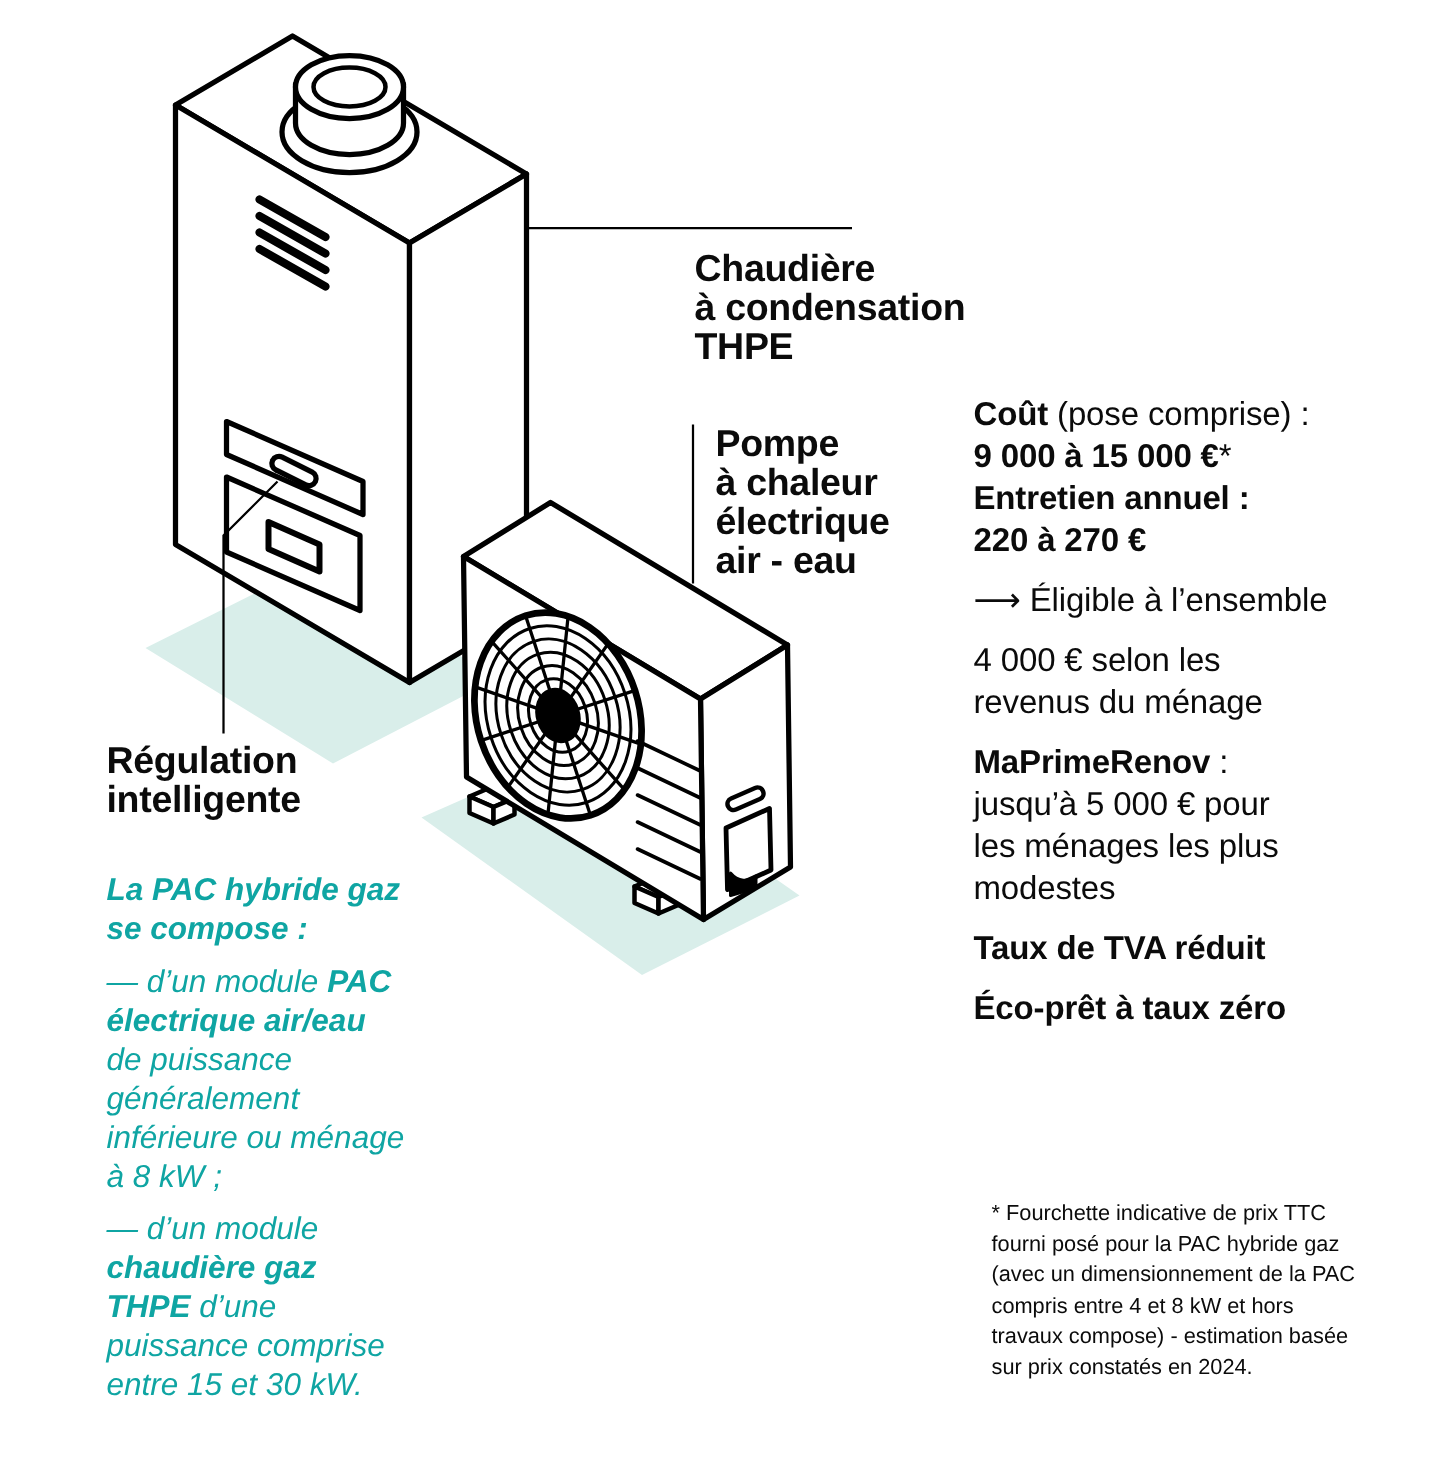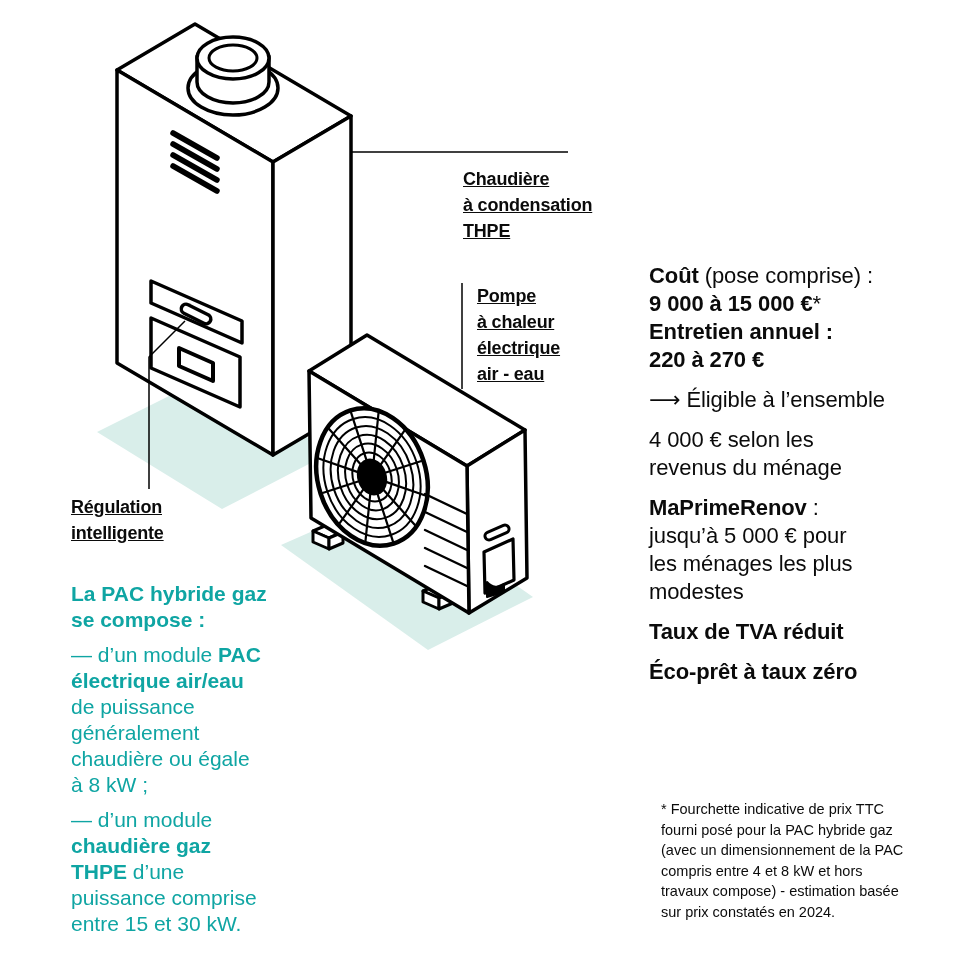--- a/index.html
+++ b/index.html
@@ -2,22 +2,22 @@
 <html style="--ink: #000000; --text: #0b0b0b; --teal: #0fa5a3; --shadow: #d9eeea; --background: #ffffff;"><head>
 <meta charset="utf-8">
 <style>
   :root{
     --ink:#000000; --text:#0b0b0b; --teal:#0fa5a3; --shadow:#d9eeea; --background:#ffffff;
   }
   html,body{margin:0;padding:0;background:#fff;}
   body{font-family:"Liberation Sans", sans-serif; color:var(--text);}
   .stage{position:relative;width:968px;height:971px;background:var(--background);overflow:hidden;}
   svg{position:absolute;left:0;top:0;}
-  .label{position:absolute;font-weight:700;font-size:18px;line-height:26px;color:var(--text);letter-spacing:-0.2px;white-space:nowrap;text-decoration:underline;}
-  .teal-block{position:absolute;left:71px;top:581px;width:240px;font-size:21px;line-height:26px;color:var(--teal);}
+  .label{position:absolute;font-weight:700;font-size:25px;line-height:26px;color:var(--text);letter-spacing:-0.2px;white-space:nowrap;}
+  .teal-block{position:absolute;left:71px;top:581px;width:240px;font-size:21px;line-height:26px;color:var(--teal);font-style:italic;}
   .teal-block .heading{font-weight:700;}
   .teal-block .para{margin-top:9px;}
   .details{position:absolute;left:649px;top:262px;width:302px;font-size:22px;line-height:28px;color:var(--text);letter-spacing:-0.1px;}
   .details .para{margin-top:12px;}
   .details .para:first-child{margin-top:0;}
   .footnote{position:absolute;left:649px;top:799px;width:302px;font-size:14.5px;line-height:20.5px;color:var(--text);margin-left:12px;}
   b{font-weight:700;}
   .ln{white-space:nowrap;}
 </style>
 </head>
@@ -148,21 +148,21 @@
     <div class="heading">
         <div class="ln">La PAC hybride gaz</div>
         <div class="ln">se compose :</div>
       </div>
     <div>
         <div class="para">
           <div class="ln"><span>— d’un module </span><b>PAC</b></div>
           <div class="ln"><b>électrique air/eau</b></div>
           <div class="ln"><span>de puissance</span></div>
           <div class="ln"><span>généralement</span></div>
-          <div class="ln"><span>chaudière ou égale</span></div>
+          <div class="ln"><span>inférieure ou ménage</span></div>
           <div class="ln"><span>à 8 kW ;</span></div>
         </div>
         <div class="para">
           <div class="ln"><span>— d’un module</span></div>
           <div class="ln"><b>chaudière gaz</b></div>
           <div class="ln"><b>THPE</b><span> d’une</span></div>
           <div class="ln"><span>puissance comprise</span></div>
           <div class="ln"><span>entre 15 et 30 kW.</span></div>
         </div>
       </div>

